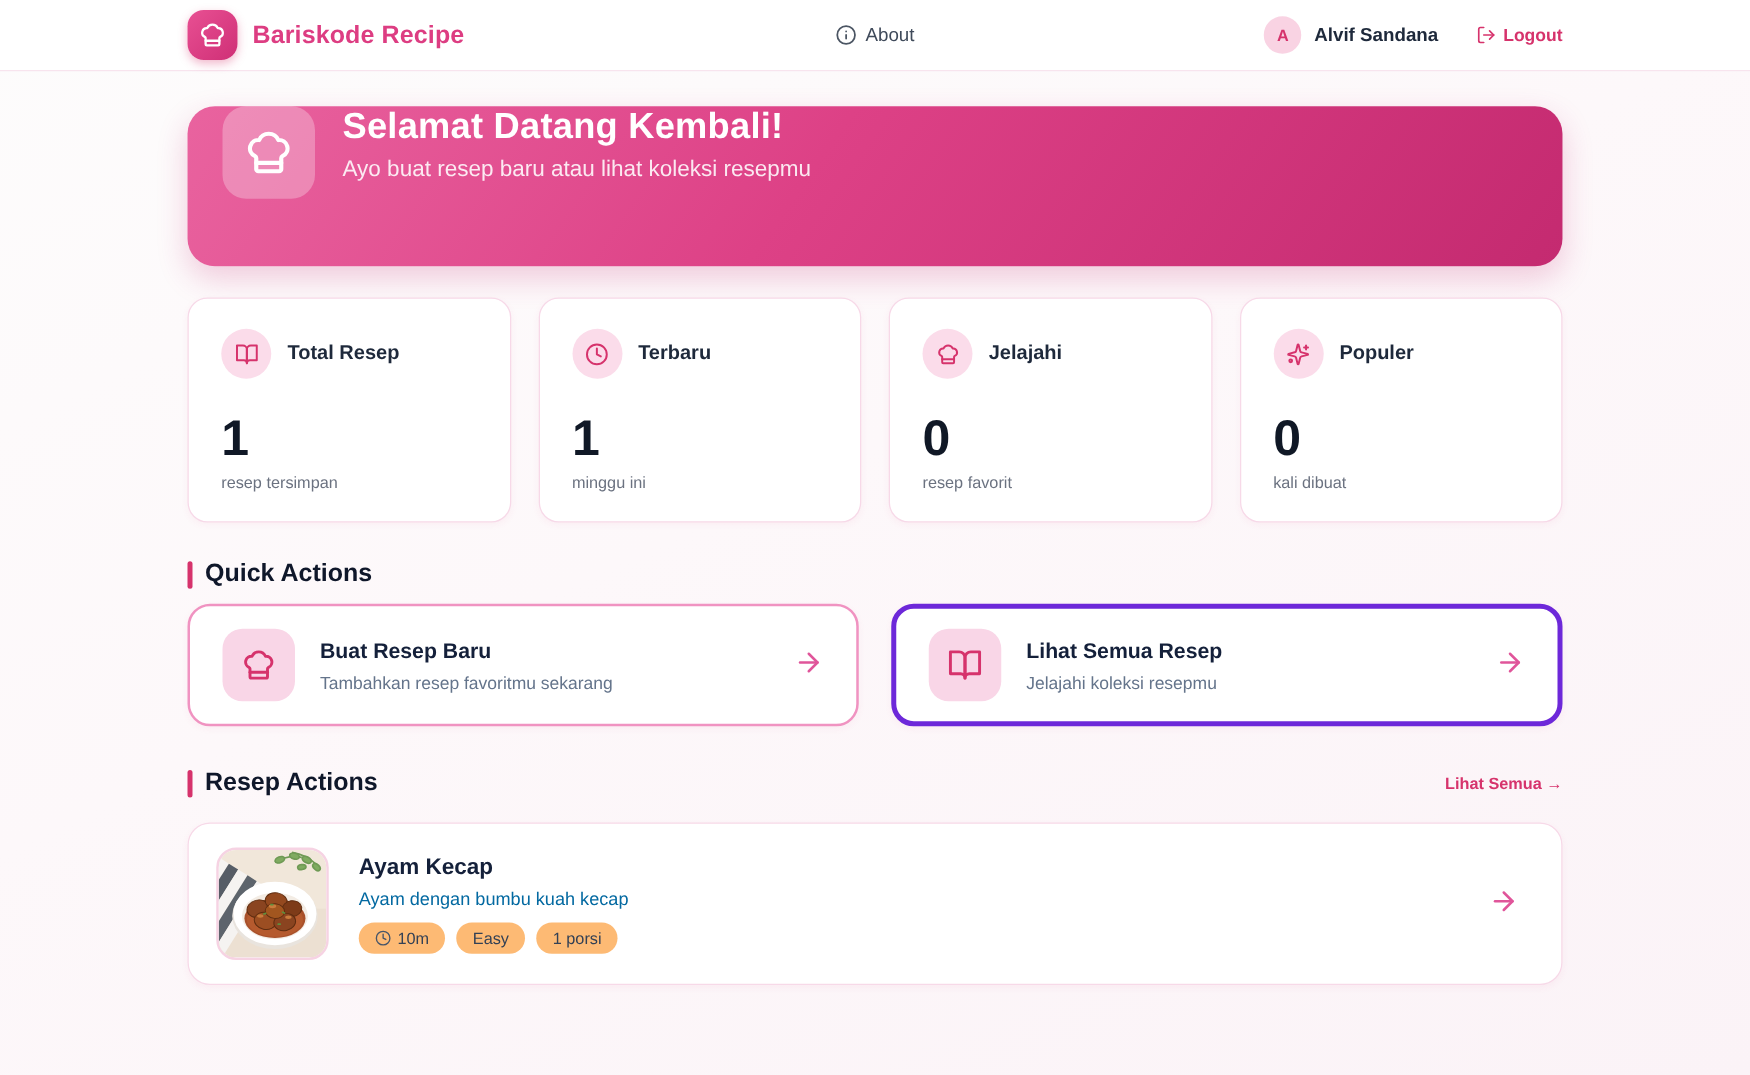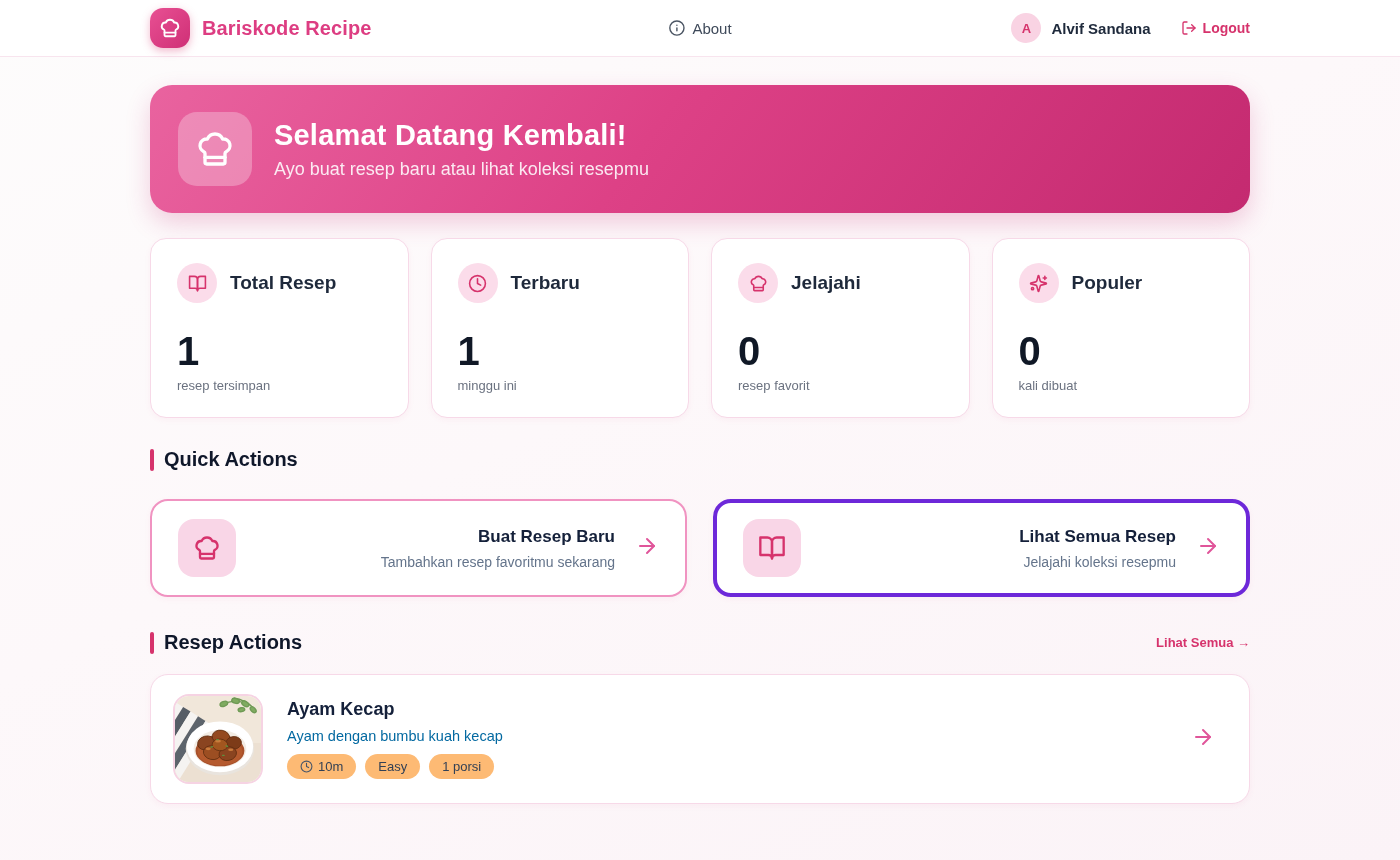--- a/index.html
+++ b/index.html
@@ -57,21 +57,21 @@
   .logout svg { width: 16px; height: 16px; }
 
   .container { width: 1100px; margin: 0 auto; }
 
   .hero {
     margin-top: 28px;
     height: 128px;
     border-radius: 22px;
     background: linear-gradient(125deg, #e9639f 0%, #dd4186 45%, #c42a70 100%);
     display: flex;
-    align-items: center;
+    align-items: flex-start;
     padding: 0 28px;
     gap: 22px;
     box-shadow: 0 10px 24px rgba(196, 42, 112, 0.22);
   }
   .hero-icon {
     width: 74px; height: 74px;
     border-radius: 19px;
     background: rgba(255, 255, 255, 0.28);
     display: flex; align-items: center; justify-content: center;
     color: #ffffff;
@@ -97,34 +97,34 @@
     cursor: pointer;
   }
   .stat-head { display: flex; align-items: center; gap: 13px; }
   .stat-icon {
     width: 40px; height: 40px; border-radius: 50%;
     background: #fbdcea;
     display: flex; align-items: center; justify-content: center;
     color: #d6336c;
   }
   .stat-icon svg { width: 19px; height: 19px; }
-  .stat-label { font-size: 19px; font-weight: 700; color: #1e293b; }
+  .stat-label { font-size: 16px; font-weight: 700; color: #1e293b; }
   .stat-value { font-size: 40px; font-weight: 800; color: #101826; margin-top: 28px; line-height: 1; }
   .stat-caption { font-size: 13px; color: #6b7280; margin-top: auto; }
 
   .section-heading {
     display: flex; align-items: center; gap: 10px;
     margin-top: 30px;
   }
   .heading-bar { width: 4px; height: 22px; border-radius: 2px; background: #d6336c; }
   .heading-text { font-size: 20px; font-weight: 800; color: #0f172a; }
   .heading-row { display: flex; align-items: center; justify-content: space-between; margin-top: 34px; }
   .see-all { font-size: 13px; font-weight: 700; color: #d6336c; cursor: pointer; }
 
-  .qa-grid { display: grid; grid-template-columns: 1fr 1fr; gap: 26px; margin-top: 28px; text-align: right; }
+  .qa-grid { display: grid; grid-template-columns: 1fr 1fr; gap: 26px; margin-top: 12px; }
   .qa-card {
     background: #ffffff;
     border-radius: 18px;
     height: 98px;
     display: flex; align-items: center;
     padding: 0 26px;
     gap: 20px;
     cursor: pointer;
     box-shadow: 0 2px 6px rgba(214, 51, 108, 0.05);
   }

